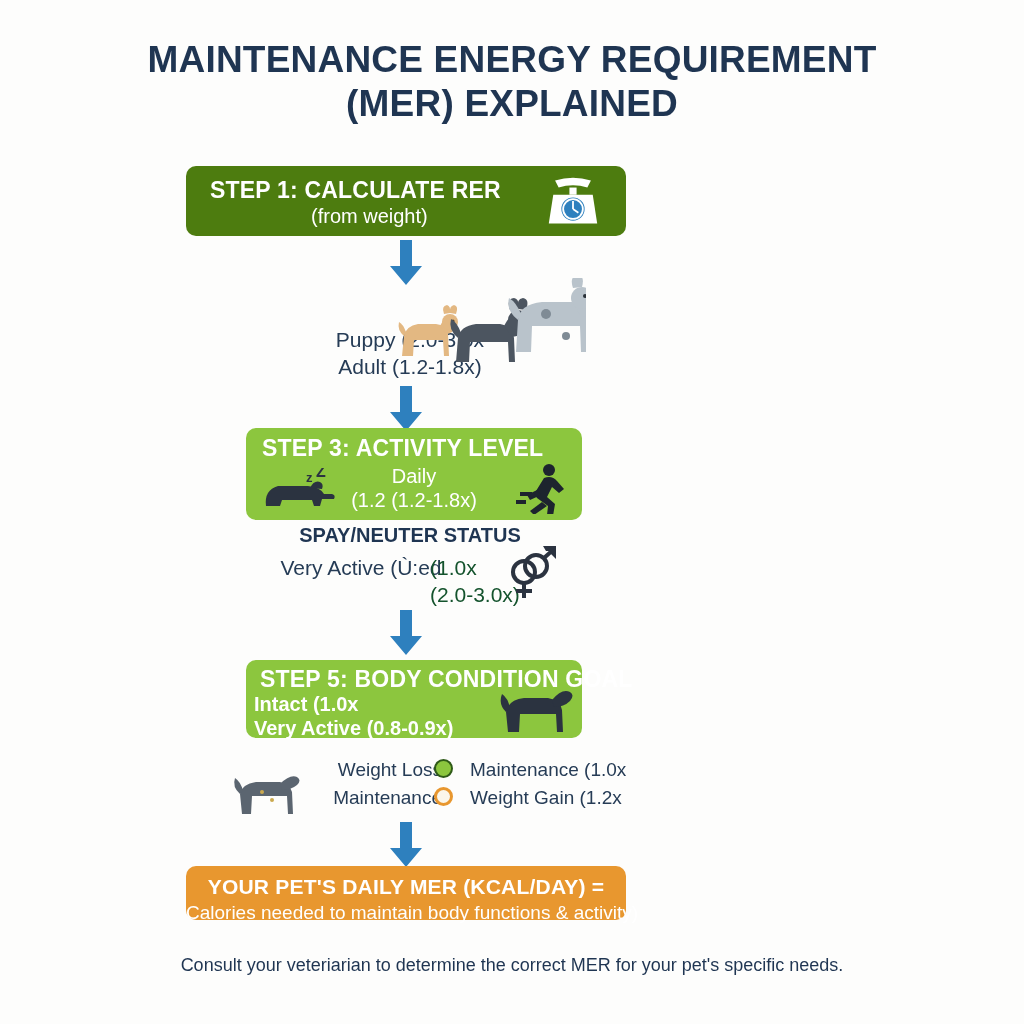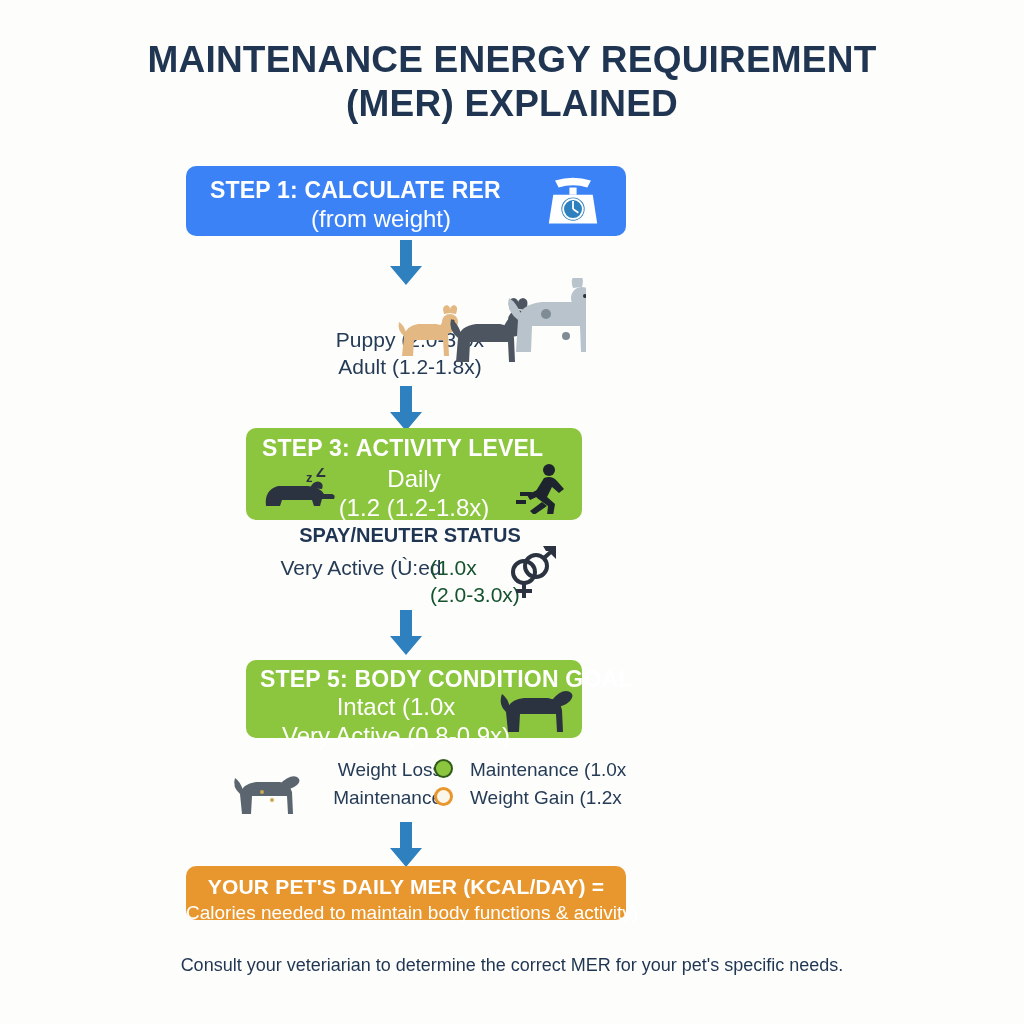--- a/index.html
+++ b/index.html
@@ -44,29 +44,29 @@
   }
   .flowbox .head {
     color: #ffffff;
     font-weight: bold;
     font-size: 23px;
     letter-spacing: 0.2px;
     white-space: nowrap;
   }
   .flowbox .sub {
     color: #ffffff;
-    font-size: 24px;
+    font-size: 20px;
     line-height: 1.22;
     white-space: nowrap;
   }
 
   
   #step1 {
     left: 186px; top: 166px; width: 440px; height: 70px;
-    background: #3b82f6;
+    background: #4d7c0f;
   }
   #step1 .head { position: absolute; left: 24px; top: 11px; }
   #step1 .sub  { position: absolute; left: 125px; top: 38px; }
 
   
   #scale-icon {
     position: absolute; right: 26px; top: 9px; width: 54px; height: 52px;
   }
 
   
@@ -111,21 +111,21 @@
   }
   #step4-colA .l, #step4-colB .l { display:block; white-space: nowrap; }
   #gender-icon { position: absolute; left: 506px; top: 546px; width: 52px; height: 56px; }
 
   
   #step5 {
     left: 246px; top: 660px; width: 336px; height: 78px;
     background: #8cc63e;
   }
   #step5 .head { position: absolute; left: 14px; top: 6px; }
-  #step5 .sub  { position: absolute; left: 0; top: 32px; width: 300px; text-align:center; }
+  #step5 .sub  { position: absolute; left: 8px; top: 32px; width: 300px; text-align:left;font-weight:bold; }
   #step5 .sub .l { display:block; }
   #step5-dog { position: absolute; right: 8px; top: 28px; width: 74px; height: 46px; }
 
   
   #legend-dog { position: absolute; left: 232px; top: 772px; width: 74px; height: 44px; }
   #legend-colA {
     position: absolute; left: 312px; top: 756px; width: 130px;
     text-align: right; color: #263c56; font-size: 19px; line-height: 1.45;
   }
   #legend-colA .l { display:block; white-space:nowrap; }

